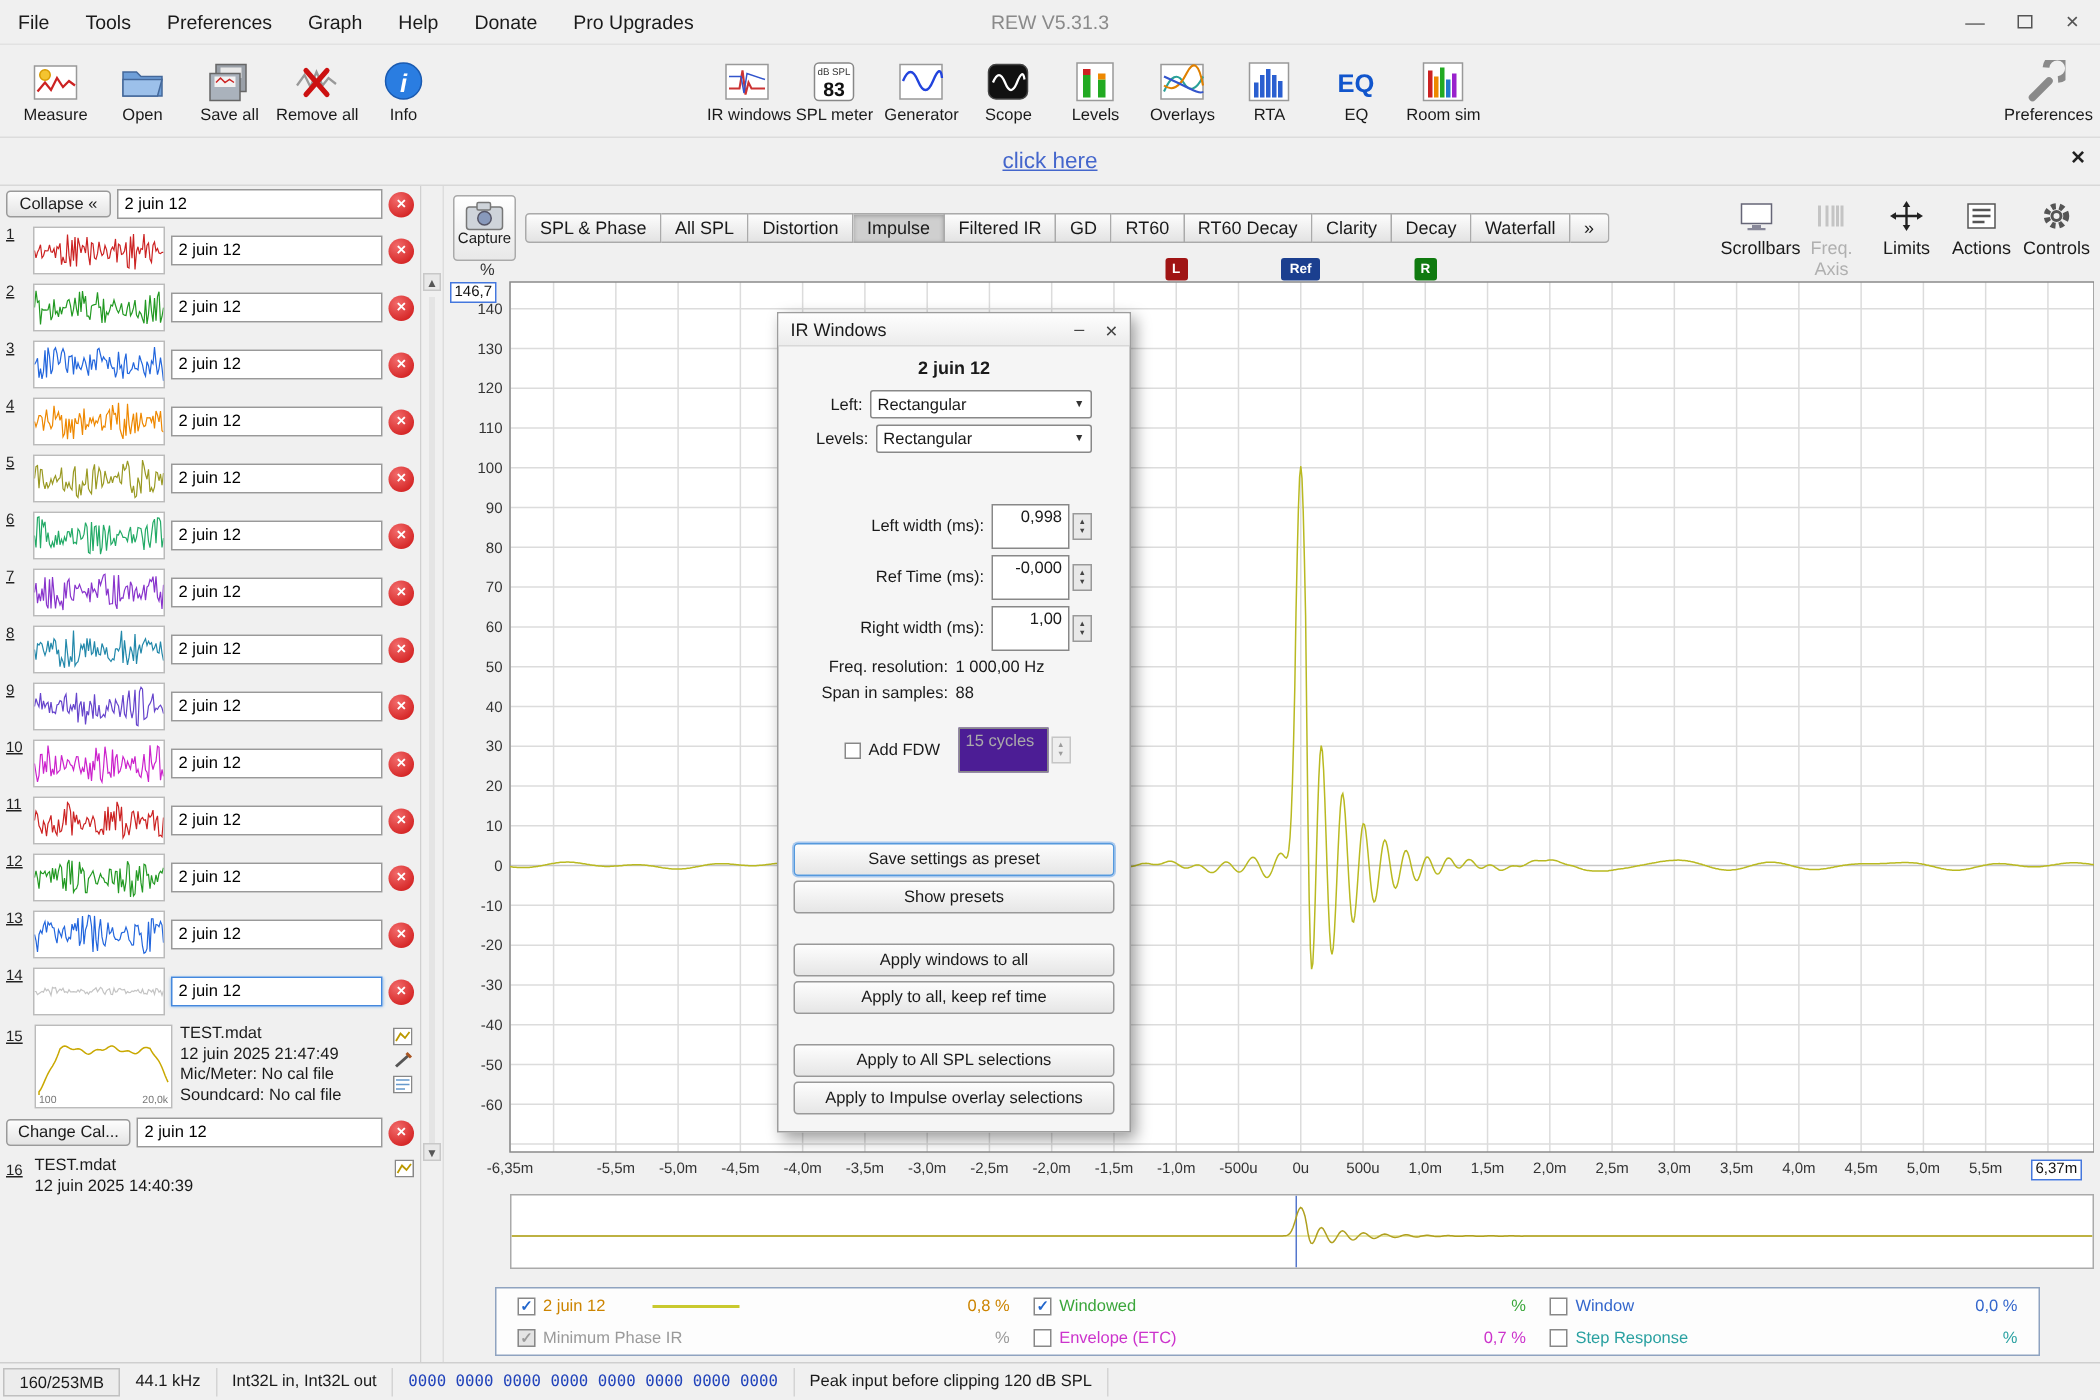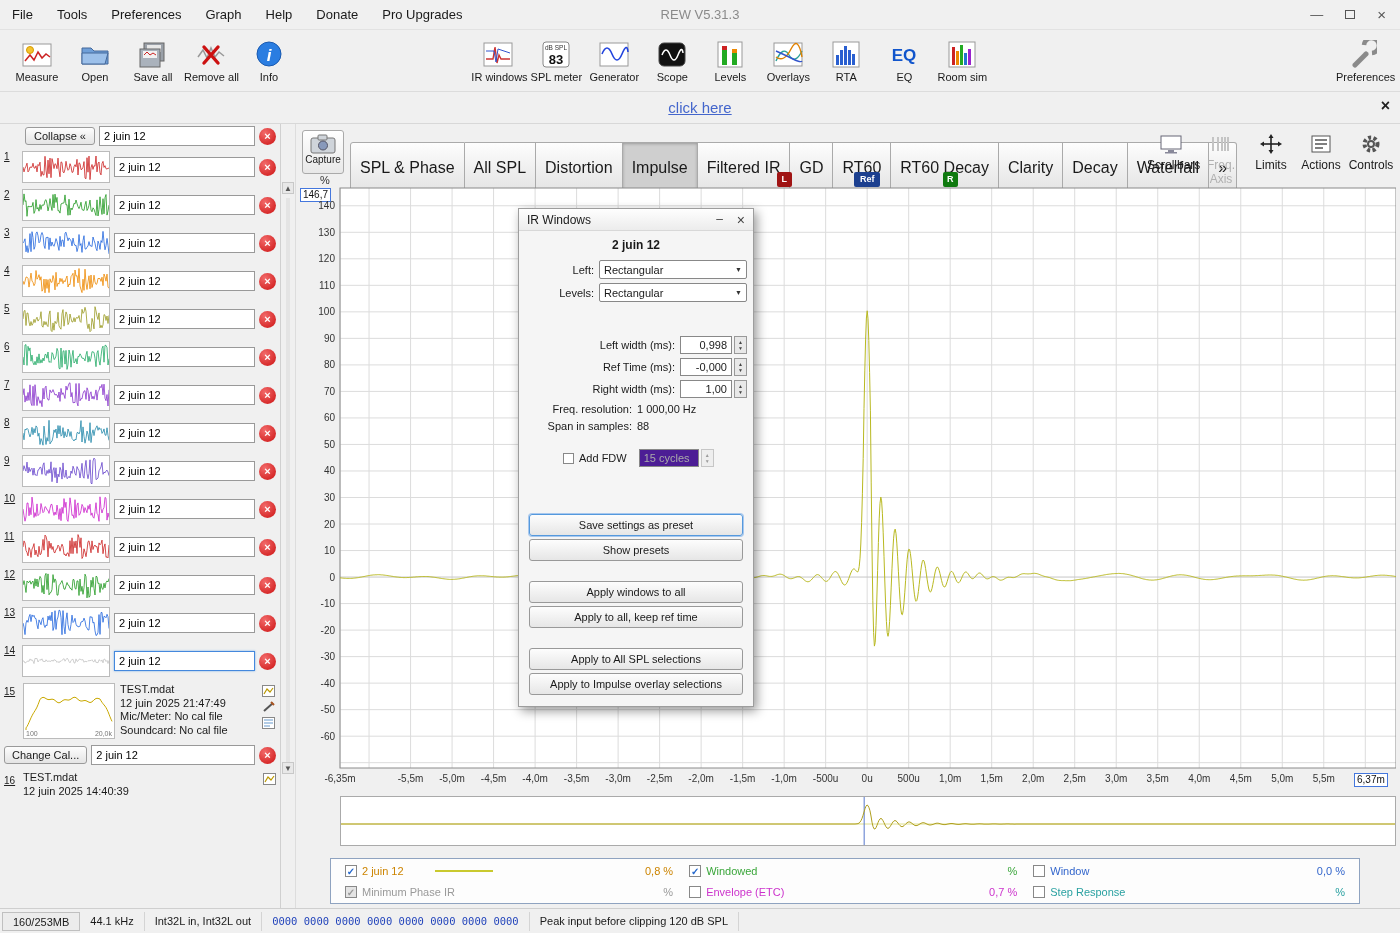--- a/index.html
+++ b/index.html
@@ -20,21 +20,21 @@
   .tb-lbl { margin-top:1px; white-space:nowrap; }
   
   .banner { height:32px; display:flex; align-items:center; justify-content:center; font-size:15px; position:relative; background:#f0f0f0; border-bottom:1px solid #d8d8d8; }
   .banner a { color:#4466cc; text-decoration:underline; cursor:pointer; margin:0 4px; }
   .banner-x { position:absolute; right:10px; top:5px; font-size:16px; font-weight:bold; color:#222; cursor:default; }
   
   .content { height:784px; display:flex; }
   
   .sidebar { width:281px; background:#f0f0f0; border-right:1px solid #d0d0d0; overflow:hidden; }
   .collapse-row { height:24px; display:flex; align-items:center; padding:2px 4px; gap:4px; }
-  .collapse-btn { font-size:11px; padding:2px 8px; border:1px solid #9a9a9a; border-radius:3px; background:linear-gradient(#fdfdfd,#e4e4e4); cursor:default; white-space:nowrap;margin-left:21px; }
+  .collapse-btn { font-size:11px; padding:2px 8px; border:1px solid #9a9a9a; border-radius:3px; background:linear-gradient(#fdfdfd,#e4e4e4); cursor:default; white-space:nowrap; }
   .mrow { height:38px; display:flex; align-items:center; padding:0 4px; gap:4px; }
   .mnum { width:14px; font-size:10px; text-decoration:underline; color:#222; align-self:flex-start; padding-top:3px; }
   .mthumb { width:88px; height:32px; background:#fff; border:1px solid #bbb; flex:none; }
   .mname { flex:1; min-width:0; height:20px; border:1px solid #999; font-size:11px; padding:0 4px; font-family:"Liberation Sans",sans-serif; background:#fff; }
   .mname.focused { border:1px solid #4488dd; box-shadow:0 0 2px #7ab0e8; }
   .delbtn { width:17px; height:17px; flex:none; border-radius:50%; background:radial-gradient(circle at 35% 30%,#f26a6a,#cc1111); color:#fff; font-size:11px; font-weight:bold; text-align:center; line-height:16px; cursor:default; }
   .m15 { display:flex; padding:3px 4px 2px 4px; gap:5px; height:62px; }
   .fthumb { width:92px; height:56px; background:#fff; border:1px solid #bbb; position:relative; flex:none; }
   .fthumb .fl { position:absolute; bottom:1px; font-size:7px; color:#777; }
   .fthumb .fl.l { left:2px; } .fthumb .fl.r { right:2px; }
@@ -46,21 +46,21 @@
   .m16 { display:flex; gap:5px; padding:3px 4px; font-size:11px; line-height:13.5px; }
   
   .vscroll { width:15px; background:#f0f0f0; border-right:1px solid #ddd; position:relative; }
   .vs-arrow { position:absolute; left:1px; width:12px; height:12px; font-size:8px; color:#555; text-align:center; line-height:12px; background:#e8e8e8; border:1px solid #c8c8c8; cursor:default; }
   .vs-track { position:absolute; left:5px; top:74px; bottom:140px; width:4px; background:#e4e4e4; }
   
   .graph-area { flex:1; position:relative; background:#f0f0f0; }
   .graph-toolbar { position:absolute; top:4px; left:0; right:0; height:52px; }
   .capture-btn { position:absolute; left:6px; top:2px; width:42px; height:44px; border:1px solid #aaa; border-radius:3px; background:linear-gradient(#fff,#e8e8e8); text-align:center; font-size:10px; cursor:default; }
   .gtabs { position:absolute; left:54px; top:14px; display:flex; }
-  .gtab { font-size:16px; padding:16px 9px; border:1px solid #aaa; border-left:none; background:linear-gradient(#fdfdfd,#e3e3e3); white-space:nowrap; cursor:default; }
+  .gtab { font-size:12px; padding:2px 9px; border:1px solid #aaa; border-left:none; background:linear-gradient(#fdfdfd,#e3e3e3); white-space:nowrap; cursor:default; }
   .gtab:first-child { border-left:1px solid #aaa; border-radius:3px 0 0 3px; }
   .gtab:last-child { border-radius:0 3px 3px 0; }
   .gtab.active { background:#cfcfcf; box-shadow:inset 0 1px 3px rgba(0,0,0,.25); }
   .gtools { position:absolute; right:4px; top:0; display:flex; }
   .gtool { width:50px; text-align:center; font-size:12px; padding:2px 1px; cursor:default; }
   .gtool .gti { height:28px; display:flex; align-items:center; justify-content:center; }
   .gtool.disabled { color:#b0b0b0; }
   .y-unit { position:absolute; top:50px; left:24px; font-size:11px; color:#333; }
   .axis-box { position:absolute; font-size:10px; color:#111; background:#fff; border:1px solid #4477dd; padding:0 2px; line-height:12px; }
   .plot-wrap { position:absolute; top:62px; left:0; }
@@ -76,25 +76,25 @@
   
   .statusbar { height:25px; display:flex; align-items:center; background:#f0f0f0; border-top:1px solid #cfcfcf; font-size:11px; }
   .sseg { padding:0 10px; height:19px; line-height:19px; border-right:1px solid #d4d4d4; white-space:nowrap; }
   .sseg.mem { border:1px solid #c0c0c0; background:#ececec; margin-left:2px; }
   .sseg.bits { color:#2244bb; font-family:"DejaVu Sans Mono",monospace; font-size:10.5px; }
   
   .dialog { position:absolute; left:518px; top:208px; width:236px; background:#f5f5f5; border:1px solid #9d9d9d; box-shadow:3px 4px 10px rgba(0,0,0,.4); z-index:30; font-size:11px; }
   .dtitle { height:22px; display:flex; align-items:center; padding:0 8px; background:linear-gradient(#fefefe,#ececec); border-bottom:1px solid #d8d8d8; font-size:12px; }
   .dtbtns { margin-left:auto; display:flex; gap:14px; color:#444; }
   .dname { text-align:center; font-weight:bold; font-size:12px; margin:7px 0 8px; }
-  .drow { display:flex; align-items:center; margin:4px 6px; }
+  .drow { display:flex; align-items:center; margin:4px 25px; }
   .dlabel { flex:1; text-align:right; padding-right:5px; white-space:nowrap; }
   .dcombo { width:148px; height:19px; background:#fff; border:1px solid #888; border-radius:2px; display:flex; align-items:center; padding:0 4px; cursor:default; }
   .dcombo .arr { margin-left:auto; font-size:7px; color:#333; }
-  .dspin { width:52px; height:18px; background:#fff; border:1px solid #888; text-align:right; padding:0 4px; line-height:17px; }
+  .dspin { width:52px; height:30px; background:#fff; border:1px solid #888; text-align:right; padding:0 4px; line-height:17px; }
   .dspin.dis { background:#4c1d95; color:#aaa; width:60px; text-align:left; }
   .stepper { width:13px; height:18px; border:1px solid #999; background:#e8e8e8; display:flex; flex-direction:column; align-items:center; justify-content:center; font-size:5px; color:#444; line-height:6px; margin-left:2px; cursor:default; }
   .dstatic { display:flex; margin:5px 10px; }
   .dstatic .dlabel { flex:none; width:108px; }
   .dck { width:11px; height:11px; border:1px solid #888; background:#fff; margin-right:5px; flex:none; }
   .dbtn { display:block; width:214px; margin:3px auto; padding:4px 0; text-align:center; font-size:11px; border:1px solid #999; border-radius:3px; background:linear-gradient(#fdfdfd,#e6e6e6); cursor:default; }
   .dbtn.focus { border:1px solid #5599dd; box-shadow:0 0 0 1px #a8c8ee; }
   .gap8 { height:8px; } .gap14 { height:14px; } .gap26 { height:26px; }
   svg { display:block; }
   text { font-family:"Liberation Sans",sans-serif; }

